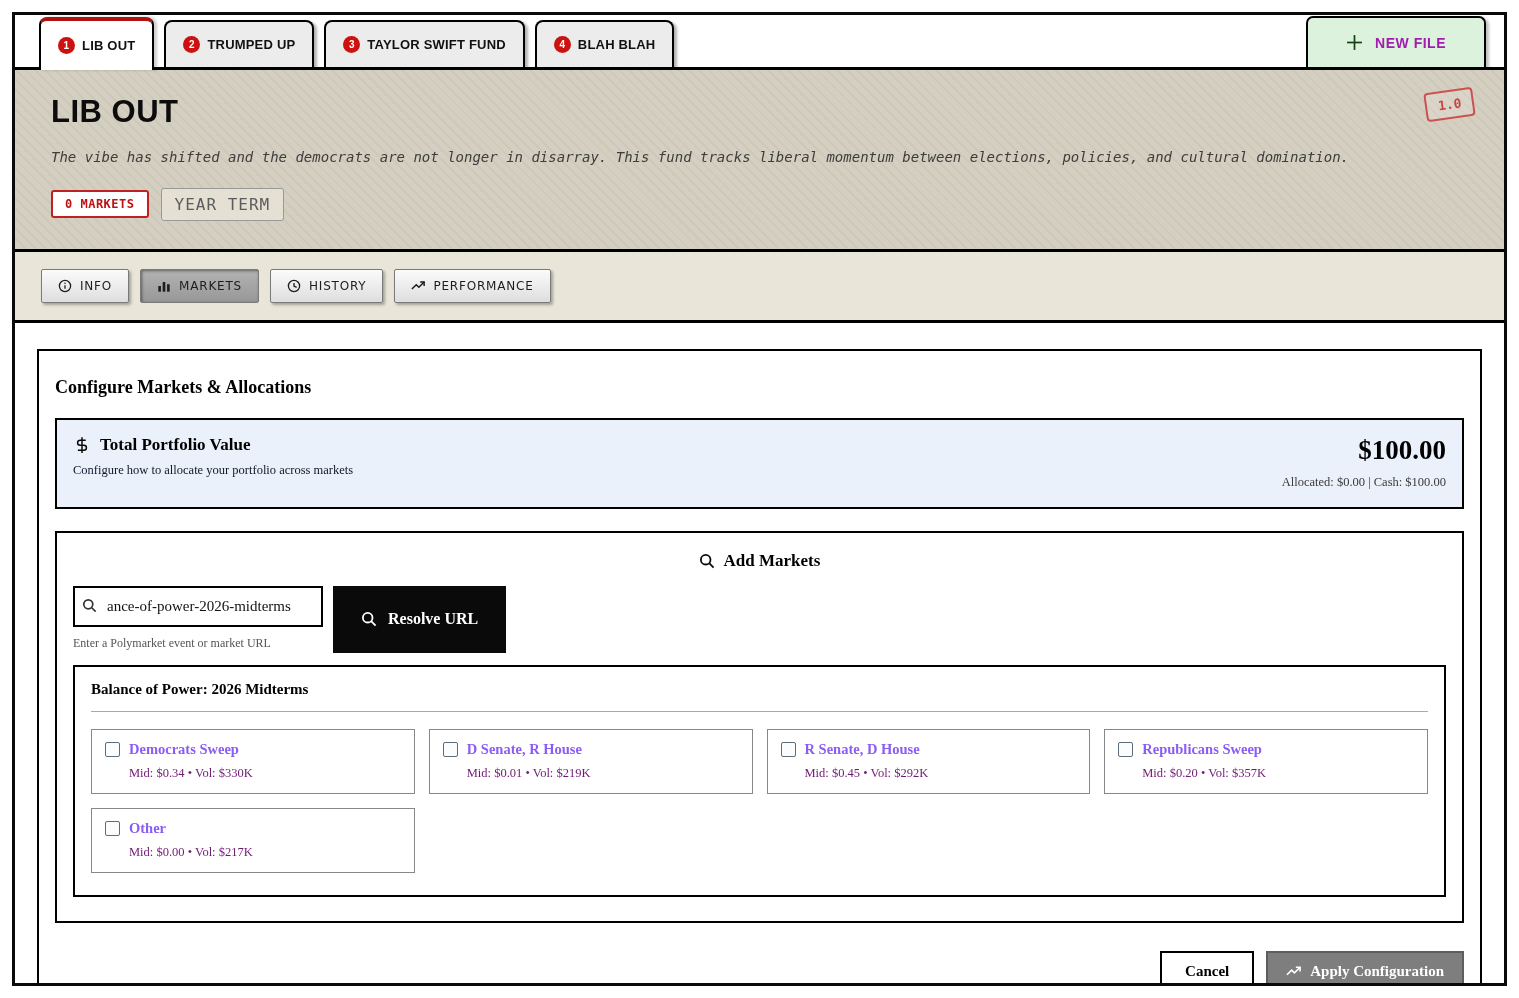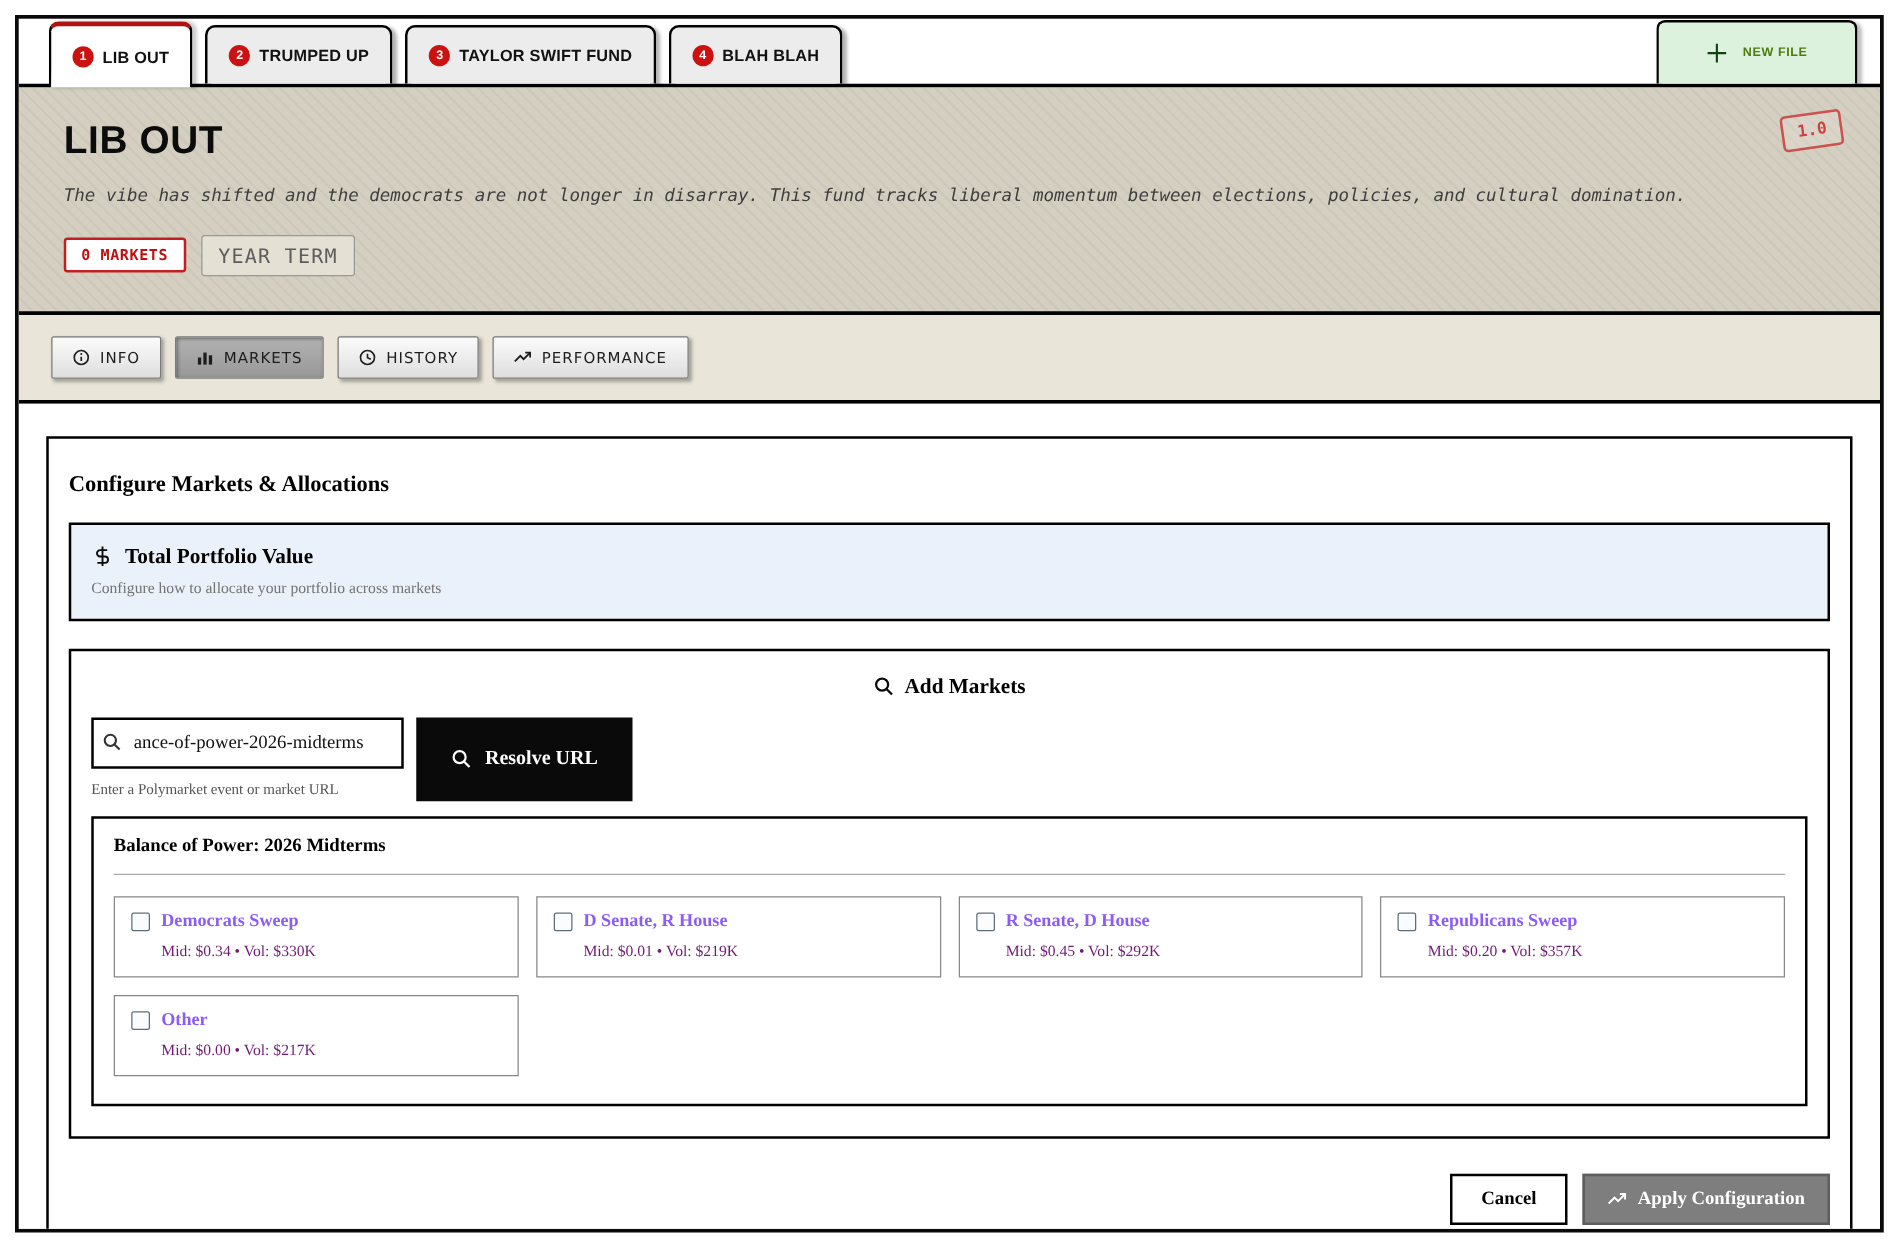--- a/index.html
+++ b/index.html
@@ -10,21 +10,21 @@
   .tabs-strip { height: 55px; background: #fff; display: flex; align-items: flex-end; padding-left: 24px; border-bottom: 3px solid #000; position: relative; }
   .ftab { position: relative; display: inline-flex; align-items: center; gap: 7px; height: 47px; padding: 0 17px; margin-right: 10px;
           background: #ececec; border: 2px solid #000; border-bottom: none; border-radius: 8px 8px 0 0;
           font-family: "Liberation Sans", sans-serif; font-weight: 700; font-size: 13px; color: #111; letter-spacing: .2px;
           box-shadow: 3px 2px 3px rgba(0,0,0,.3); cursor: pointer; }
   .ftab.active { background: #fff; border-top: 4px solid #b01111; height: 53px; top: 3px; z-index: 3; box-shadow: 3px 0 3px rgba(0,0,0,.2); }
   .num-badge { width: 17px; height: 17px; border-radius: 50%; background: #cc1111; color: #fff; display: flex; align-items: center; justify-content: center;
                font-family: "Liberation Sans", sans-serif; font-size: 10px; font-weight: 700; flex: 0 0 auto; }
   .new-file { margin-left: auto; margin-right: 18px; height: 51px; display: inline-flex; align-items: center; gap: 12px; padding: 0 38px;
               background: #ddf2dd; border: 2px solid #000; border-bottom: none; border-radius: 7px 7px 0 0;
-              font-family: "Liberation Sans", sans-serif; font-weight: 700; font-size: 10px; color: #4d7c0f; letter-spacing: .5px;
+              font-family: "Liberation Sans", sans-serif; font-weight: 700; font-size: 14px; color: #a21caf; letter-spacing: .5px;
               box-shadow: 3px 2px 3px rgba(0,0,0,.25); cursor: pointer; }
 
   
   .fund-header { position: relative; background: #d4cfc0;
                  background-image: repeating-linear-gradient(45deg, rgba(0,0,0,.03) 0 2px, rgba(255,255,255,0) 2px 7px);
                  border-bottom: 3px solid #000; padding: 24px 36px 28px; }
   .fund-title { font-family: "Liberation Sans", sans-serif; font-weight: 700; font-size: 31px; color: #0c0c0c; letter-spacing: .5px; }
   .fund-desc { margin-top: 13px; font-family: "DejaVu Sans Mono", monospace; font-style: italic; font-size: 14px; color: #3d3d3d; line-height: 2.05; max-width: 1395px; }
   .badges { margin-top: 16px; display: flex; gap: 12px; align-items: center; }
   .badge-markets { background: #fff; border: 2px solid #c22020; color: #c01010; font-family: "DejaVu Sans Mono", monospace; font-weight: 700;
@@ -44,21 +44,21 @@
   .nav-btn svg { flex: 0 0 auto; }
 
   
   .main-area { background: #fff; padding: 26px 22px; }
   .panel { border: 2px solid #000; padding: 26px 16px 20px; min-height: 600px; }
   .panel-title { font-size: 18px; font-weight: 700; color: #000; margin-bottom: 20px; }
 
   .portfolio { background: #eaf1fa; border: 2px solid #000; padding: 15px 16px 17px; display: flex; justify-content: space-between; margin-bottom: 22px; }
   .pf-left-top { display: flex; align-items: center; gap: 9px; }
   .pf-title { font-size: 17px; font-weight: 700; }
-  .pf-sub { margin-top: 8px; font-size: 12.5px; color: #737373; }
+  .pf-sub { margin-top: 8px; font-size: 12.5px; color: #0f172a; }
   .pf-right { text-align: right; }
   .pf-value { font-size: 27px; font-weight: 700; }
   .pf-alloc { margin-top: 9px; font-size: 12.5px; color: #3a3a3a; }
 
   .add-box { border: 2px solid #000; padding: 18px 16px 24px; }
   .add-head { display: flex; align-items: center; gap: 9px; margin-bottom: 15px; justify-content: center; }
   .add-title { font-size: 17px; font-weight: 700; }
   .url-row { display: flex; align-items: flex-start; }
   .input-col { display: flex; flex-direction: column; }
   .input-wrap { position: relative; width: 250px; }
@@ -180,20 +180,24 @@
             <span style="display:inline-flex;">
               <svg width="18" height="18" viewBox="0 0 24 24" fill="none" stroke="#0a0a0a" stroke-width="2">
                   <line x1="12" y1="1.5" x2="12" y2="22.5"></line>
                   <path d="M17 5.5H9.5a3.4 3.4 0 0 0 0 6.8h5a3.4 3.4 0 0 1 0 6.8H6.5"></path>
                 </svg>
             </span>
             <span class="pf-title">Total Portfolio Value</span>
           </div>
           <div class="pf-sub">Configure how to allocate your portfolio across markets</div>
         </div>
+        <div class="pf-right">
+          <div class="pf-value">$100.00</div>
+          <div class="pf-alloc">Allocated: $0.00 | Cash: $100.00</div>
+        </div>
       </div>
 
       <div class="add-box">
         <div class="add-head">
           <span style="display:inline-flex;">
             <svg width="16" height="16" viewBox="0 0 16 16" fill="none" stroke="#0a0a0a" stroke-width="1.8">
                 <circle cx="6.7" cy="6.7" r="4.8"></circle>
                 <line x1="10.4" y1="10.4" x2="14.6" y2="14.6"></line>
               </svg>
           </span>

